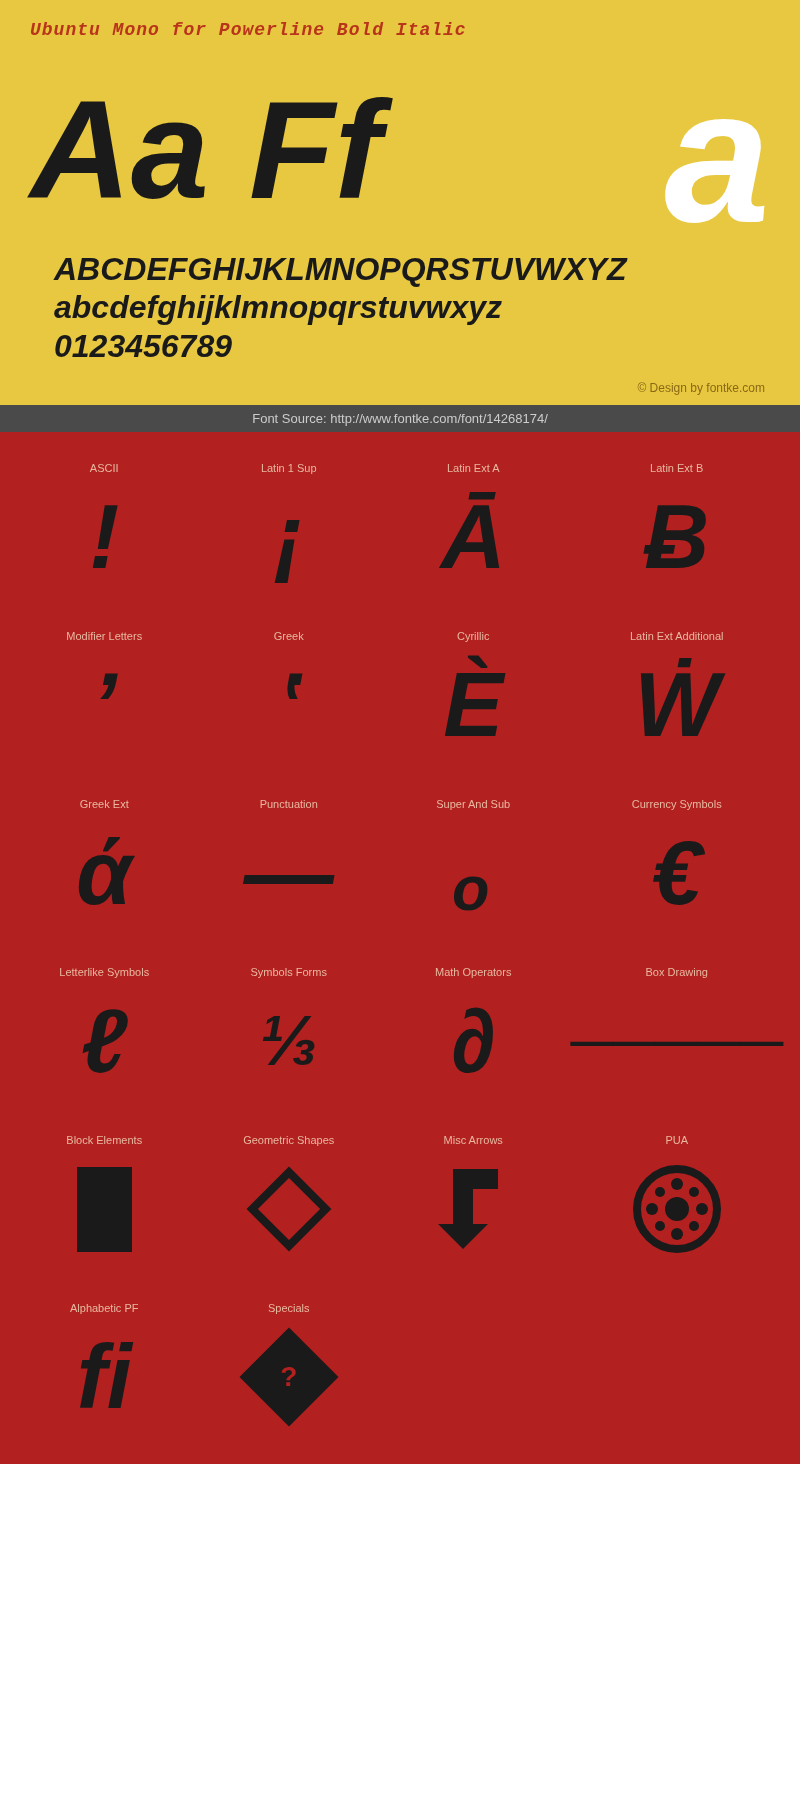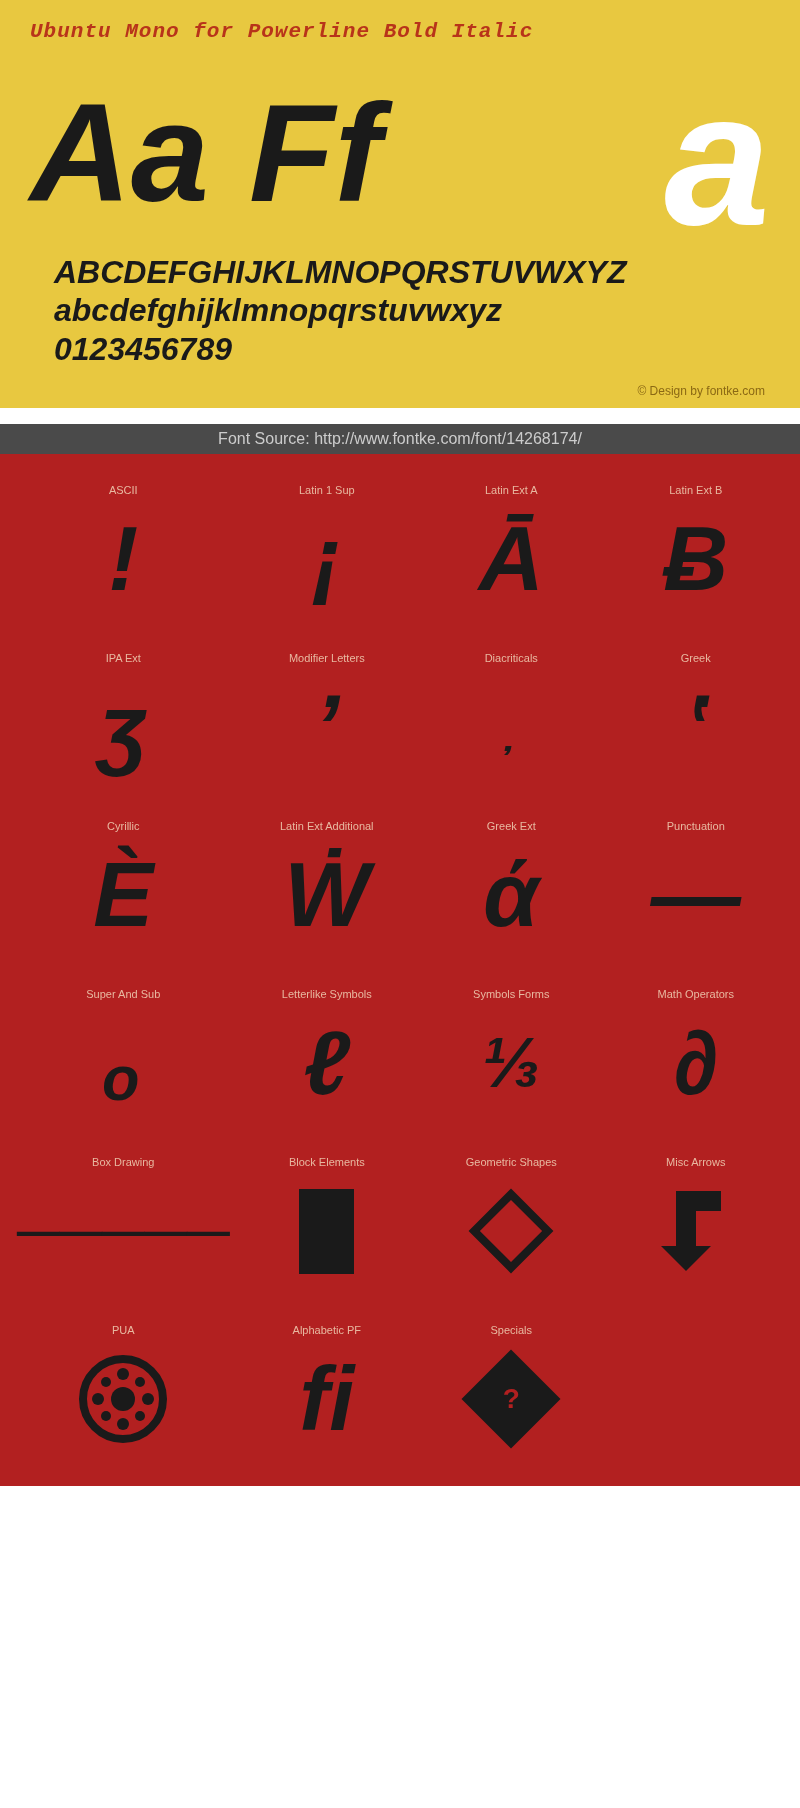--- a/index.html
+++ b/index.html
@@ -8,21 +8,21 @@
     .hero-section {
       background-color: #E8C840;
       padding: 20px 30px 10px 30px;
       position: relative;
     }
 
     .font-title {
       color: #B8341A;
       font-style: italic;
       font-family: 'Courier New', monospace;
-      font-size: 21px;
+      font-size: 18px;
       font-weight: bold;
       margin-bottom: 20px;
       letter-spacing: 1px;
     }
 
     .glyph-large {
       font-size: 140px;
       font-weight: 900;
       font-style: italic;
       color: #1a1a1a;
@@ -55,23 +55,22 @@
       font-size: 12px;
       color: #8B6914;
       margin-top: 16px;
       padding-right: 5px;
     }
 
     .source-bar {
       background-color: #4a4a4a;
       color: #cccccc;
       text-align: center;
-      font-size: 16px;
+      font-size: 13px;
       padding: 6px;
-      margin-top: 16px;
     }
 
     .glyphs-grid-section {
       background-color: #B22020;
       padding: 12px;
     }
 
     .glyphs-grid {
       display: grid;
       grid-template-columns: repeat(4, 1fr);
@@ -246,32 +245,24 @@
     <div class="glyph-cell">
       <div class="glyph-cell-label">Latin Ext A</div>
       <div class="glyph-char">Ā</div>
     </div>
     <div class="glyph-cell">
       <div class="glyph-cell-label">Latin Ext B</div>
       <div class="glyph-char">Ƀ</div>
     </div>
 
     <div class="glyph-cell">
-      <div class="glyph-cell-label">IPA Ext</div>
-      <div class="glyph-char">ʒ</div>
-    </div>
-    <div class="glyph-cell">
       <div class="glyph-cell-label">Modifier Letters</div>
       <div class="glyph-char">ʼ</div>
     </div>
     <div class="glyph-cell">
-      <div class="glyph-cell-label">Diacriticals</div>
-      <div class="glyph-char small-char">̦</div>
-    </div>
-    <div class="glyph-cell">
       <div class="glyph-cell-label">Greek</div>
       <div class="glyph-char">ʽ</div>
     </div>
 
     <div class="glyph-cell">
       <div class="glyph-cell-label">Cyrillic</div>
       <div class="glyph-char">È</div>
     </div>
     <div class="glyph-cell">
       <div class="glyph-cell-label">Latin Ext Additional</div>
@@ -282,20 +273,24 @@
       <div class="glyph-char">ά</div>
     </div>
     <div class="glyph-cell">
       <div class="glyph-cell-label">Punctuation</div>
       <div class="glyph-char">—</div>
     </div>
 
     <div class="glyph-cell">
       <div class="glyph-cell-label">Super And Sub</div>
       <div class="glyph-char">ₒ</div>
+    </div>
+    <div class="glyph-cell">
+      <div class="glyph-cell-label">Currency Symbols</div>
+      <div class="glyph-char">€</div>
     </div>
     <div class="glyph-cell">
       <div class="glyph-cell-label">Letterlike Symbols</div>
       <div class="glyph-char">ℓ</div>
     </div>
     <div class="glyph-cell glyph-number-forms">
       <div class="glyph-cell-label">Symbols Forms</div>
       <div class="glyph-char">⅓</div>
     </div>
 

